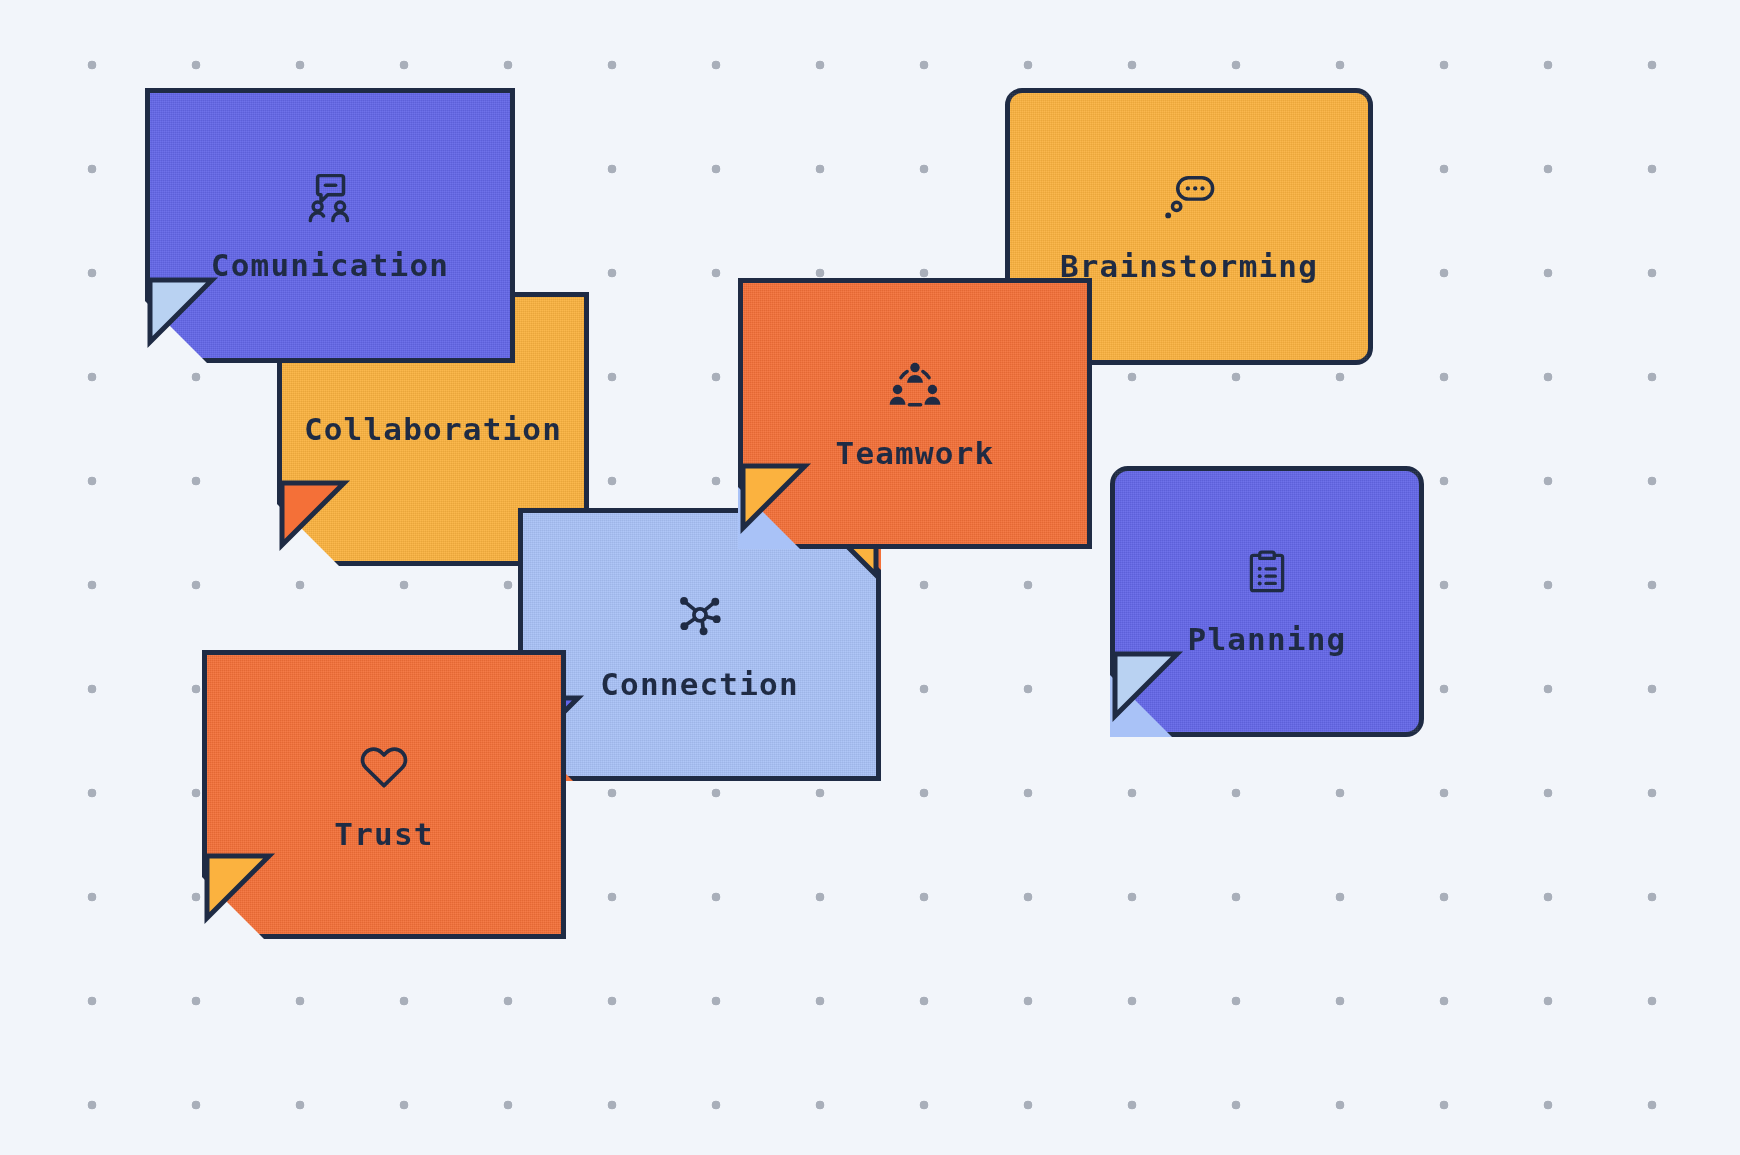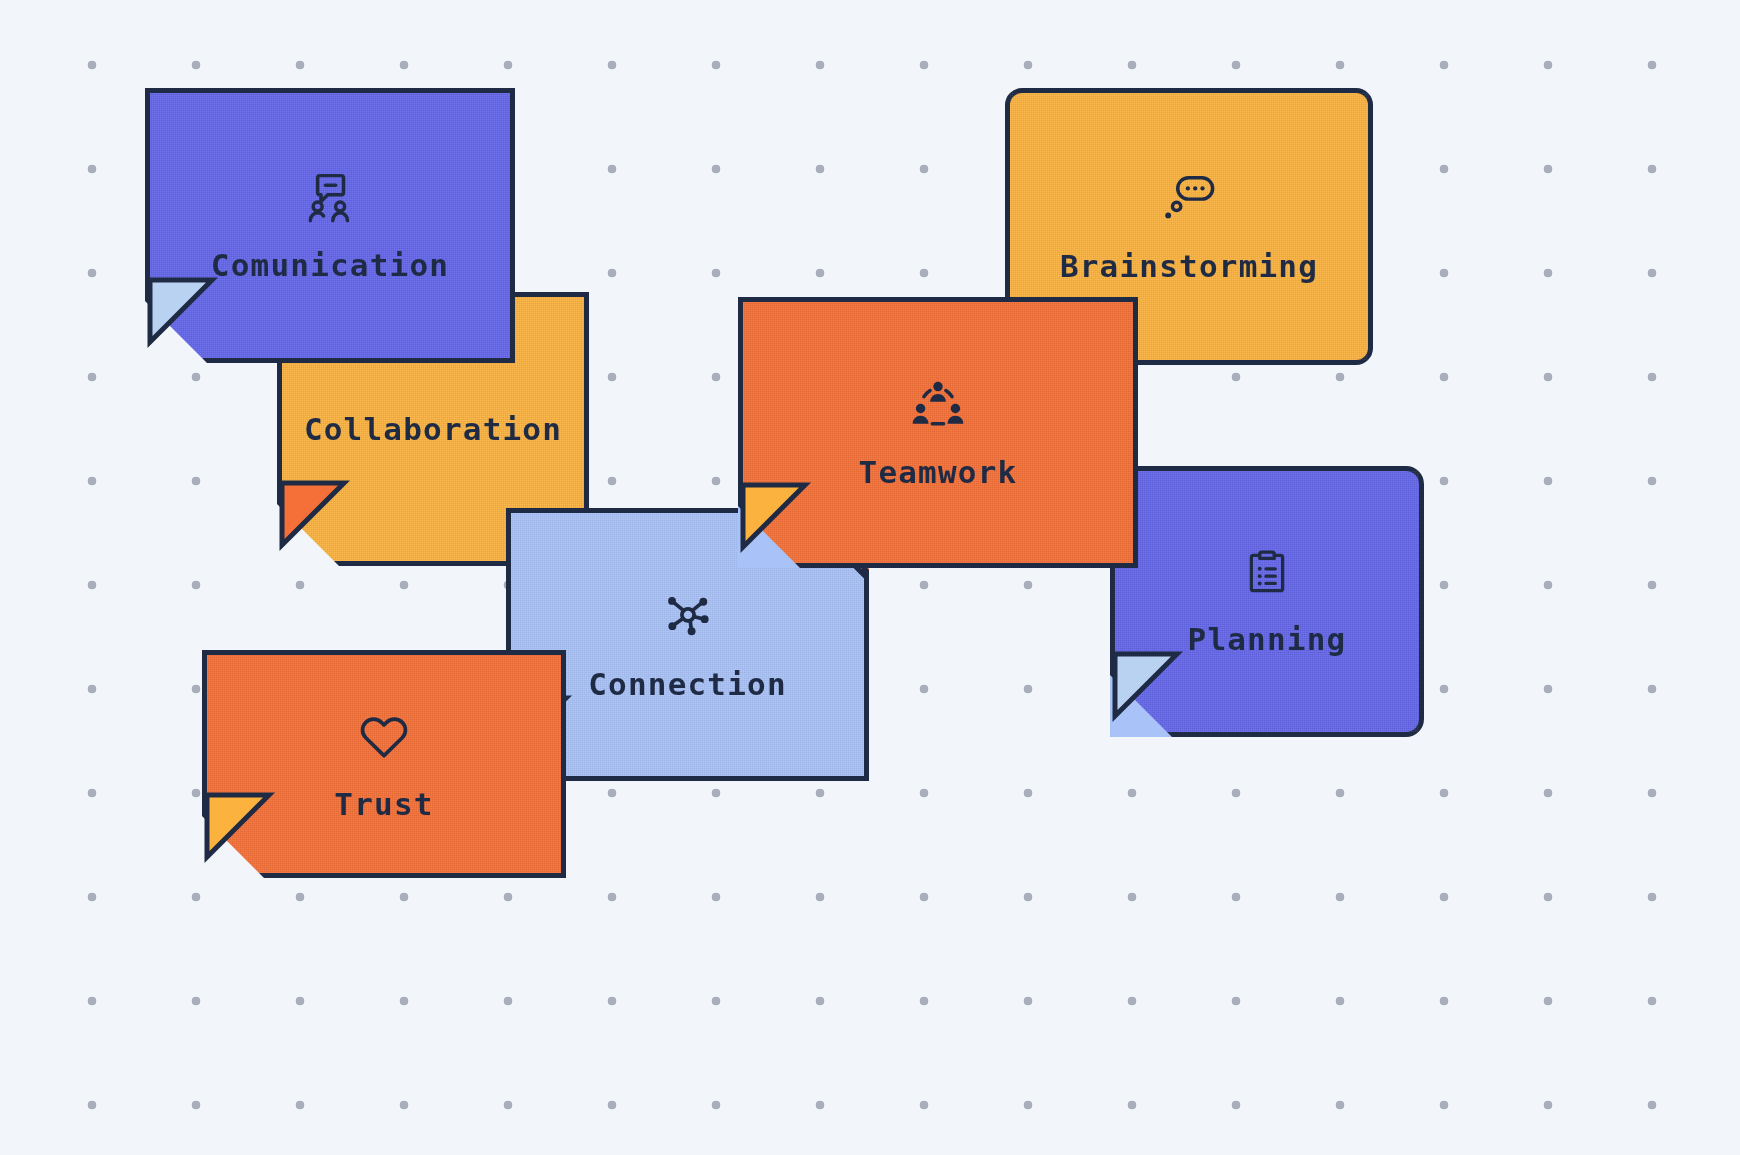--- a/index.html
+++ b/index.html
@@ -137,21 +137,21 @@
     </div>
     <div class="fold-bl-cut" style="border-left-color:#f2f5fa;"></div>
     <span class="fold-bl-edge">
       <svg width="88" height="88" viewBox="0 0 88 88">
         <polygon points="5,5 67,5 5,67" fill="#f47038"></polygon>
         <polyline points="5,5 67,5 5,67 5,5" fill="none" stroke="#1f2b44" stroke-width="5"></polyline>
       </svg>
     </span>
   </div>
 
-  <div class="card" id="c-teamwork" style="left:738px; top:297px; width:400px; height:271px; background:#f47038; z-index:7;">
+  <div class="card" id="c-teamwork" style="left:738px; top:278px; width:354px; height:271px; background:#f47038; z-index:7;">
     <div class="card-inner">
       <span class="card-icon">
         <svg width="54" height="54" viewBox="0 0 48 48" fill="none" stroke="#1f2b44" stroke-width="3.1" stroke-linecap="round" stroke-linejoin="round">
           <circle cx="24" cy="8.5" r="4.2" fill="#1f2b44" stroke="none"></circle>
           <path d="M17 22c0-3.9 3.1-7 7-7s7 3.1 7 7z" fill="#1f2b44" stroke="none"></path>
           <circle cx="8.5" cy="28" r="4.2" fill="#1f2b44" stroke="none"></circle>
           <path d="M1.5 41.5c0-3.9 3.1-7 7-7s7 3.1 7 7z" fill="#1f2b44" stroke="none"></path>
           <circle cx="39.5" cy="28" r="4.2" fill="#1f2b44" stroke="none"></circle>
           <path d="M32.5 41.5c0-3.9 3.1-7 7-7s7 3.1 7 7z" fill="#1f2b44" stroke="none"></path>
           <path d="M11.5 17.5a17 17 0 0 1 5.5-5.5"></path>
@@ -163,21 +163,21 @@
     </div>
     <div class="fold-bl-cut" style="border-left-color:#a9c2f7;"></div>
     <span class="fold-bl-edge">
       <svg width="88" height="88" viewBox="0 0 88 88">
         <polygon points="5,5 67,5 5,67" fill="#fbb23f"></polygon>
         <polyline points="5,5 67,5 5,67 5,5" fill="none" stroke="#1f2b44" stroke-width="5"></polyline>
       </svg>
     </span>
   </div>
 
-  <div class="card" id="c-connection" style="left:506px; top:508px; width:363px; height:273px; background:#a9c2f7; z-index:6;">
+  <div class="card" id="c-connection" style="left:518px; top:508px; width:363px; height:273px; background:#a9c2f7; z-index:6;">
     <div class="card-inner">
       <span class="card-icon">
         <svg width="54" height="54" viewBox="0 0 48 48" fill="none" stroke="#1f2b44" stroke-width="3.3" stroke-linecap="round" stroke-linejoin="round">
           <circle cx="24" cy="23" r="5.4"></circle>
           <path d="M20.2 19.2 12 12.5"></path>
           <path d="M27.8 19.2 35.4 13"></path>
           <path d="M29.2 24.6 36 26.2"></path>
           <path d="M26 28.2 26.8 35"></path>
           <path d="M19.6 26.3 12.6 31.2"></path>
           <circle cx="9.8" cy="10.6" r="3.5" fill="#1f2b44" stroke="none"></circle>
@@ -225,21 +225,21 @@
     </div>
     <div class="fold-bl-cut" style="border-left-color:#a9c2f7;"></div>
     <span class="fold-bl-edge">
       <svg width="88" height="88" viewBox="0 0 88 88">
         <polygon points="5,5 67,5 5,67" fill="#b9d2f2"></polygon>
         <polyline points="5,5 67,5 5,67 5,5" fill="none" stroke="#1f2b44" stroke-width="5"></polyline>
       </svg>
     </span>
   </div>
 
-  <div class="card" id="c-trust" style="left:202px; top:650px; width:364px; height:228px; background:#f47038; z-index:7;padding-left:36px;">
+  <div class="card" id="c-trust" style="left:202px; top:650px; width:364px; height:289px; background:#f47038; z-index:7;padding-left:36px;">
     <div class="card-inner">
       <span class="card-icon">
         <svg width="54" height="54" viewBox="0 0 48 48" fill="none" stroke="#1f2b44" stroke-width="3.3" stroke-linecap="round" stroke-linejoin="round">
           <path d="M24 41.5 7.8 25.6a9.6 9.6 0 0 1 0-13.7 9.9 9.9 0 0 1 13.9 0L24 14.2l2.3-2.3a9.9 9.9 0 0 1 13.9 0 9.6 9.6 0 0 1 0 13.7z"></path>
         </svg>
       </span>
       <span class="card-label">Trust</span>
     </div>
     <div class="fold-bl-cut" style="border-left-color:#f2f5fa;"></div>
     <span class="fold-bl-edge">

